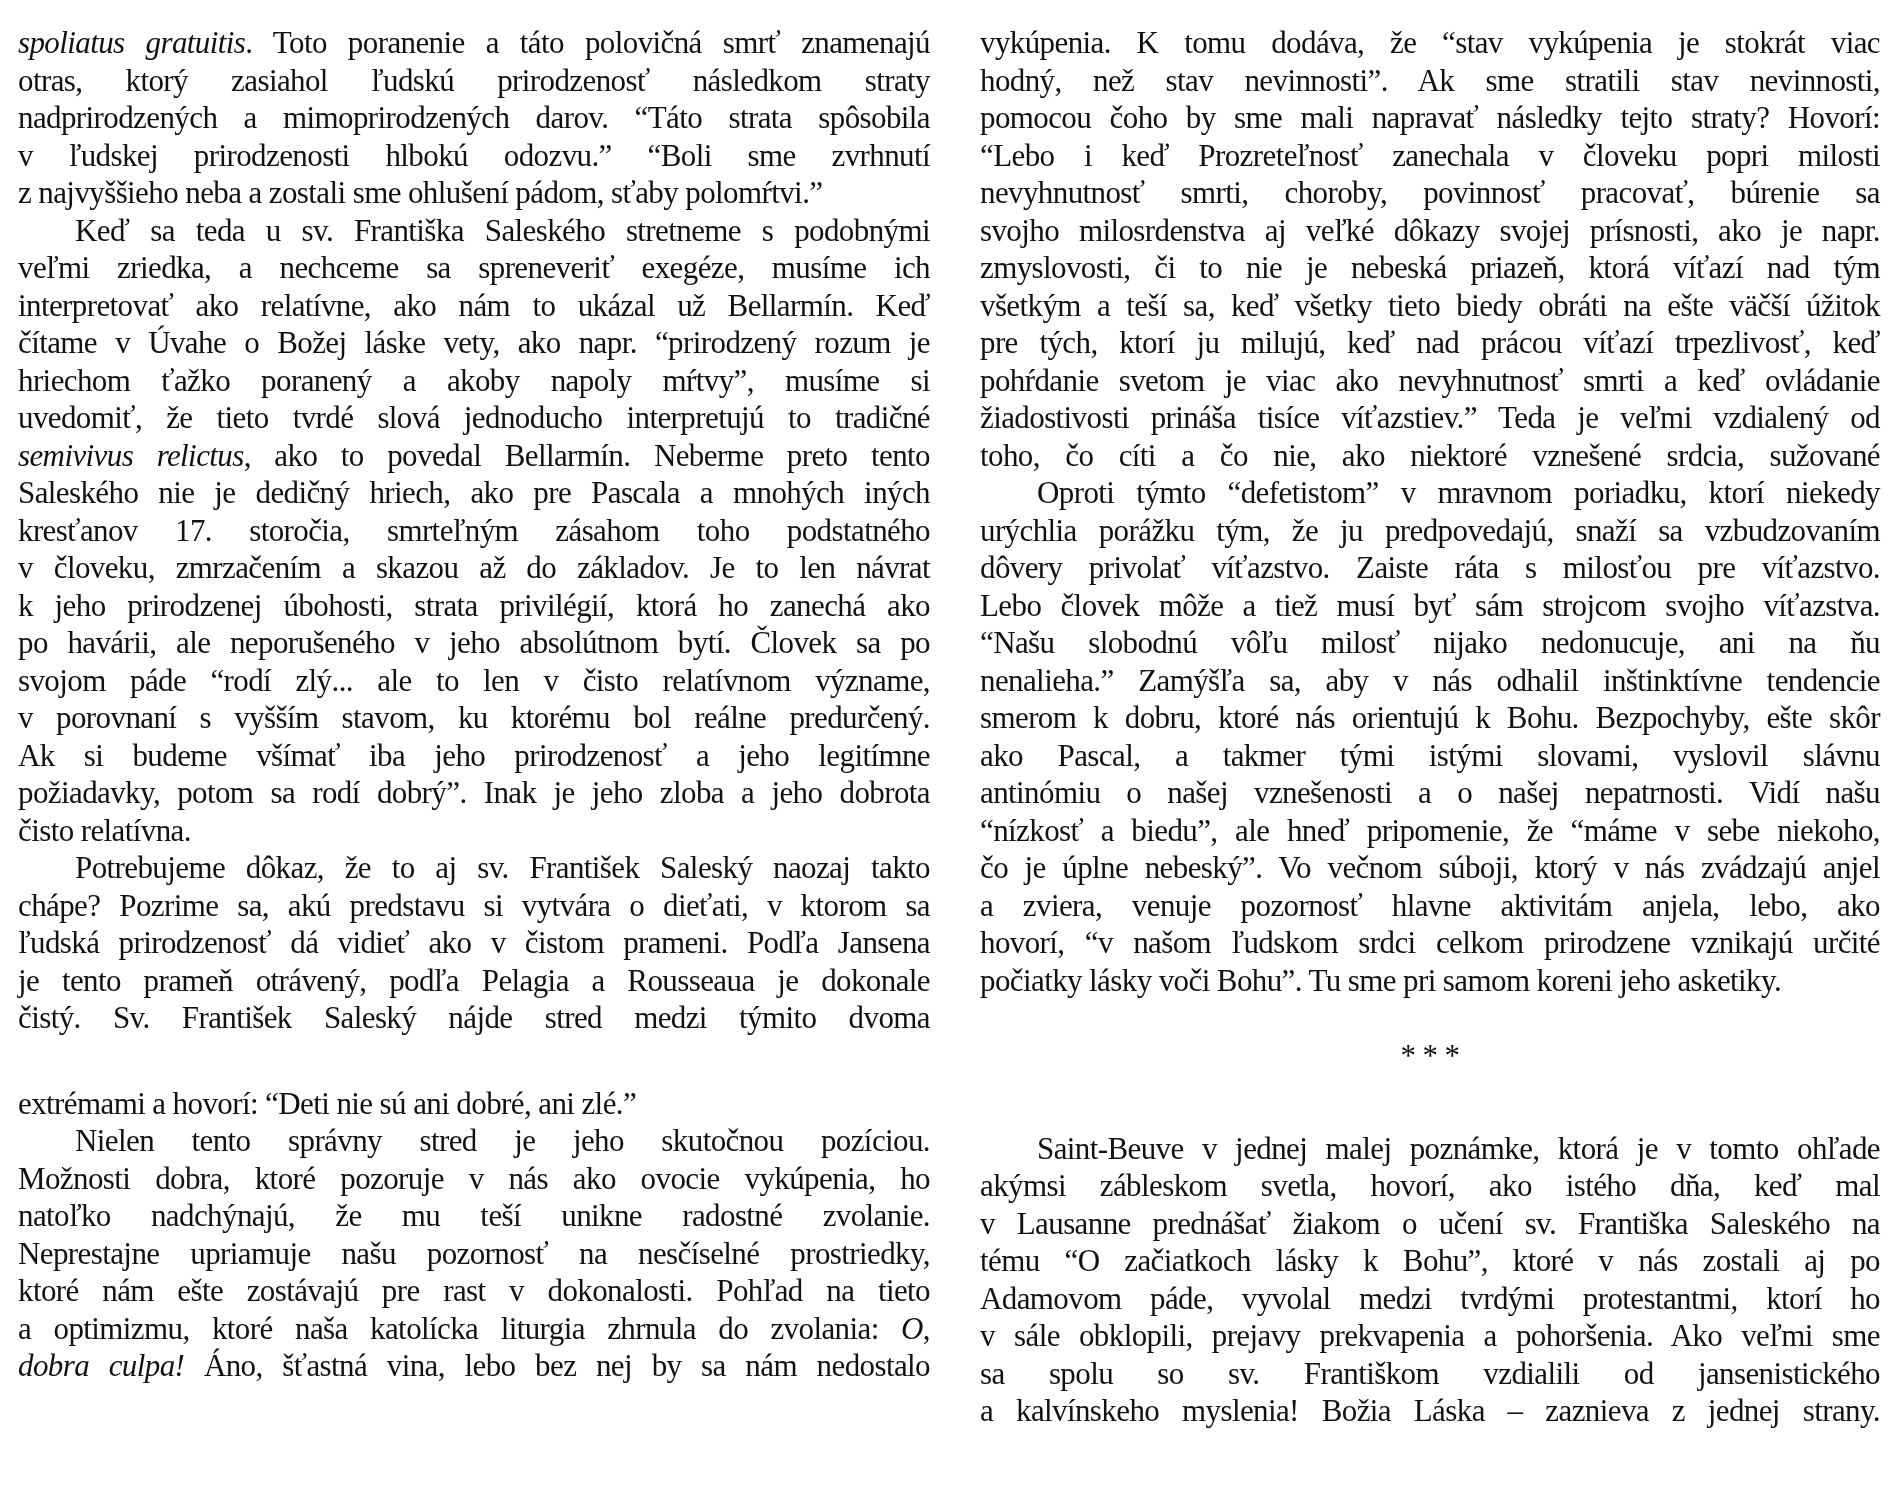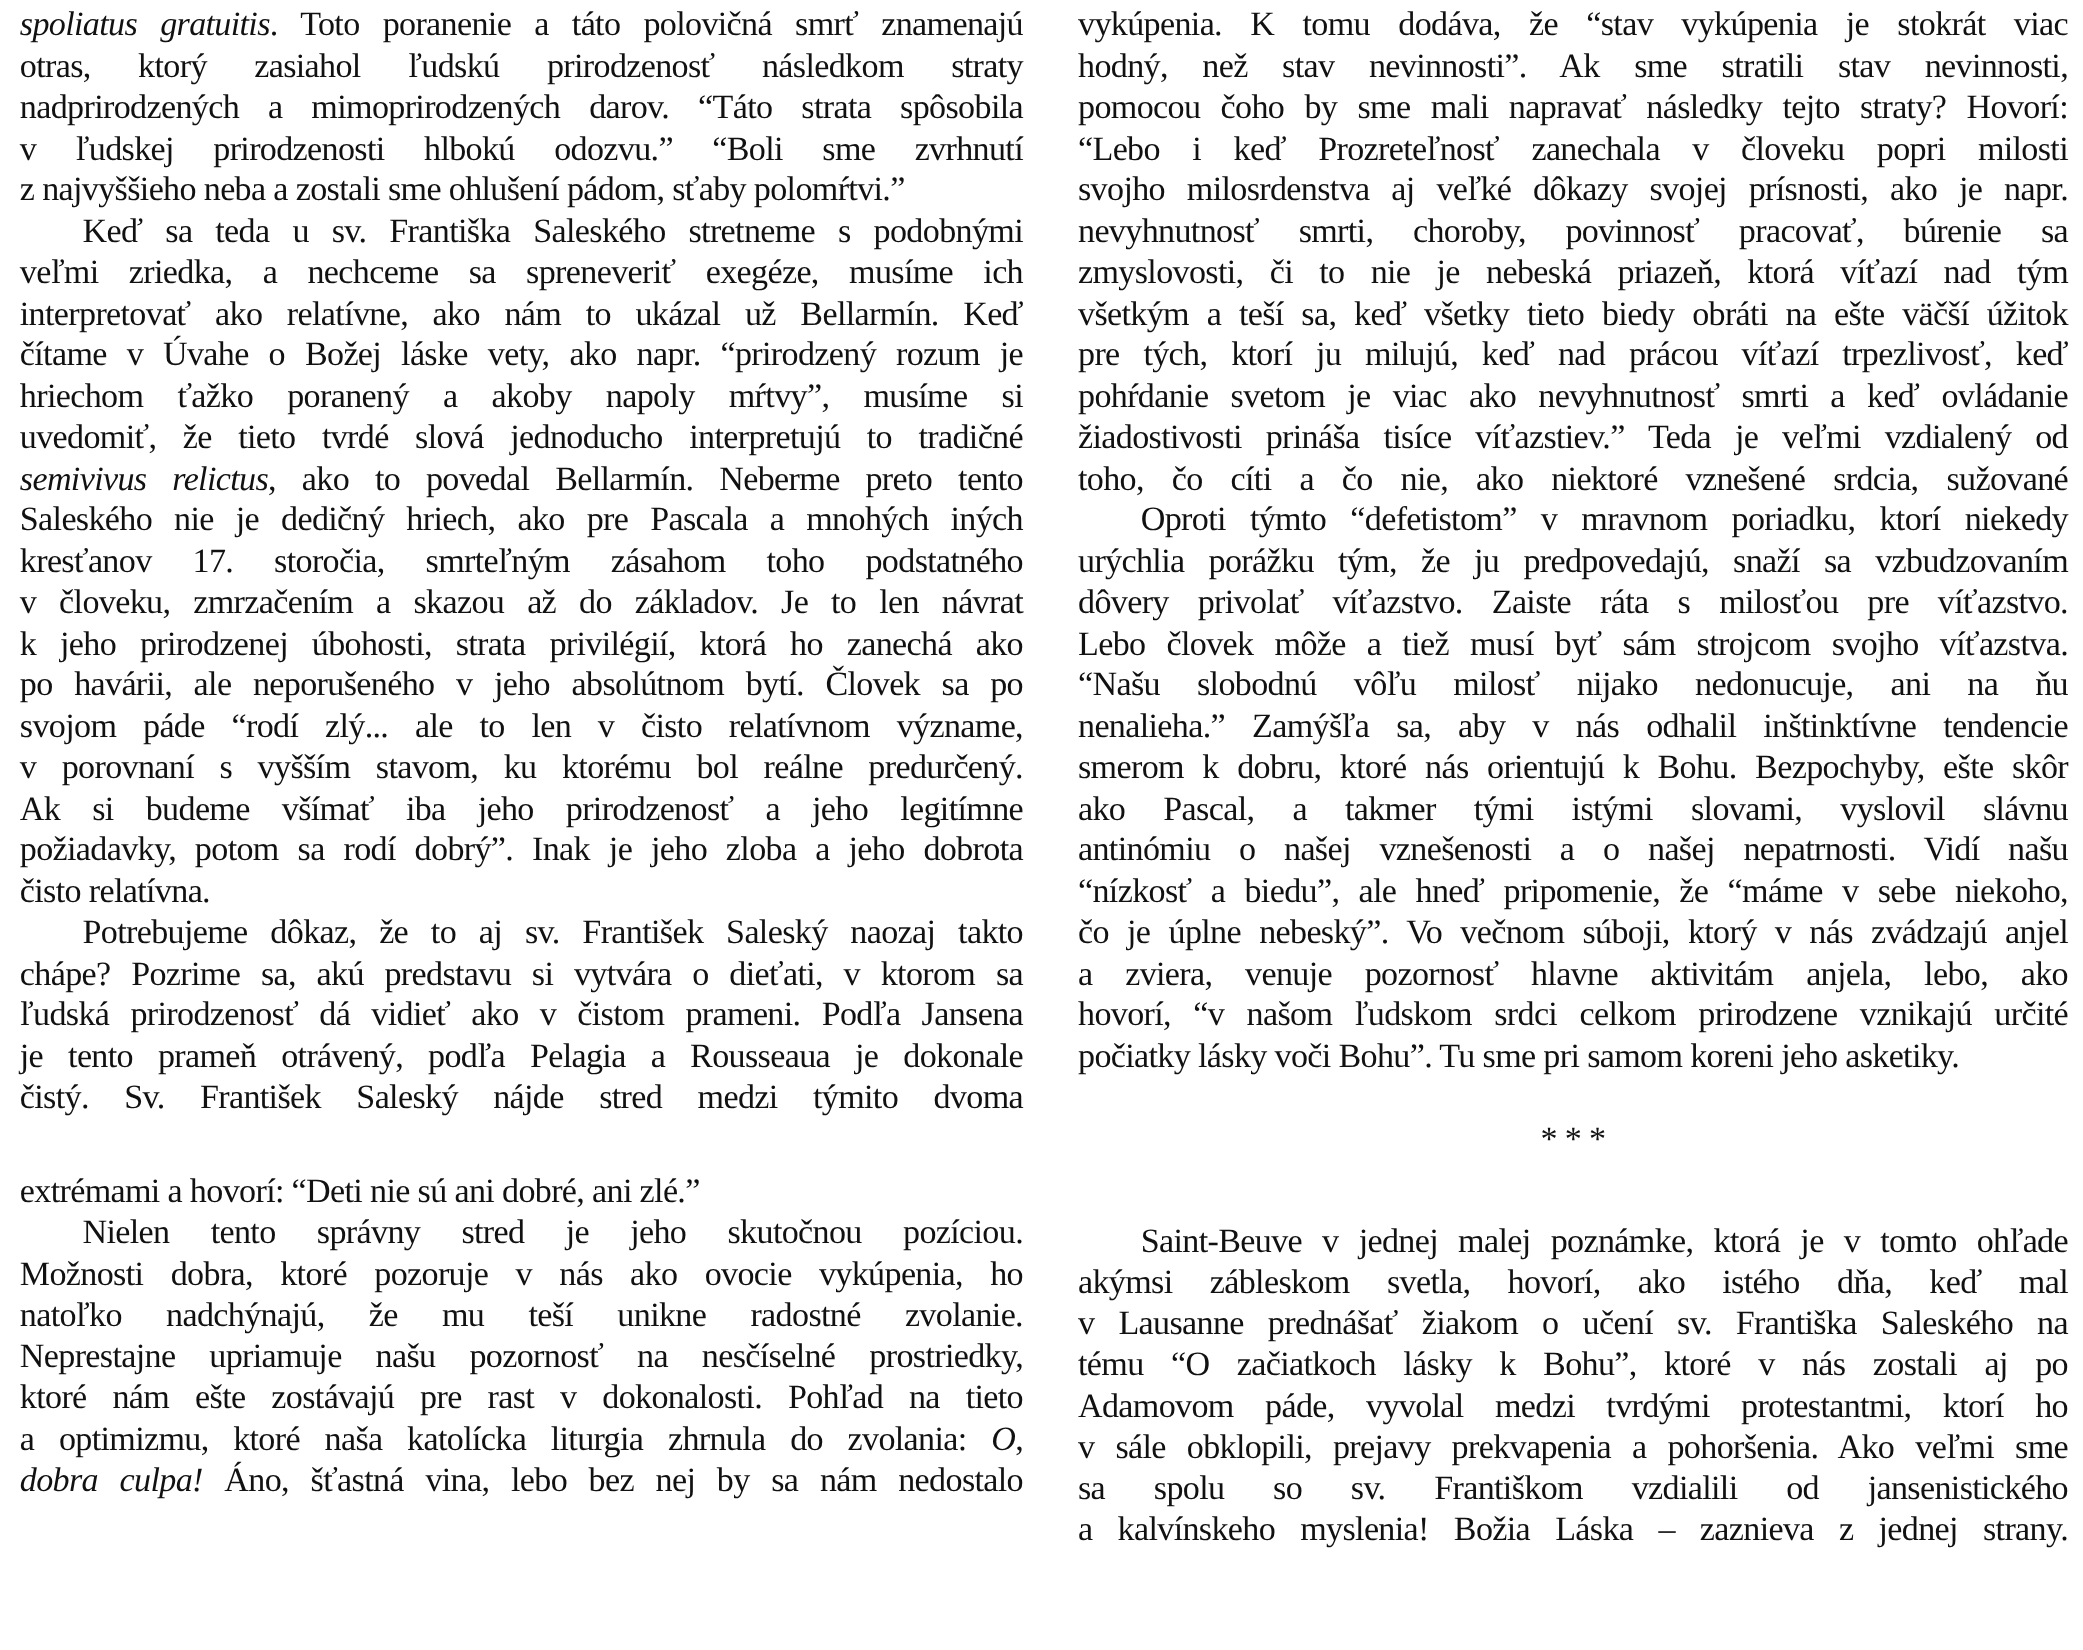--- a/index.html
+++ b/index.html
@@ -1,18 +1,18 @@
 <!DOCTYPE html>
 <html><head>
 <meta charset="utf-8">
 <style>
   html, body { margin:0; padding:0; background:#ffffff; }
   body { width:1894px; height:1500px; overflow:hidden; position:relative;
          font-family:"Liberation Serif", "DejaVu Serif", serif; color:#111; }
-  .col { position:absolute; top:3px; }
+  .col { position:absolute; top:24px; }
   #col-left { left:18px; width:912px; }
   #col-right { left:980px; width:900px; }
   .line { display:block; height:37.5px; line-height:37.5px; font-size:31px;
           white-space:nowrap; text-align:justify; text-align-last:justify;
           transform-origin:left center; letter-spacing:-0.6px; }
   .line.last { text-align-last:left; }
   .line.indent { padding-left:57px; }
   .line.center { text-align:center; text-align-last:center; }
   .gap { display:block; height:37.5px; }
   .gap-half { display:block; height:18px; }
@@ -66,22 +66,22 @@
       <span class="line" style="display: block;"><span>a optimizmu, ktoré naša katolícka liturgia zhrnula do zvolania: </span><em>O</em><span>,</span></span>
       <span class="line" style="display: block;"><em>dobra culpa!</em><span> Áno, šťastná vina, lebo bez nej by sa nám nedostalo</span></span>
     </div>
   </div>
 <div id="col-right" class="col">
     <div class="para">
       <span class="line" style="display: block;"><span>vykúpenia. K tomu dodáva, že “stav vykúpenia je stokrát viac</span></span>
       <span class="line" style="display: block;"><span>hodný, než stav nevinnosti”. Ak sme stratili stav nevinnosti,</span></span>
       <span class="line" style="display: block;"><span>pomocou čoho by sme mali napravať následky tejto straty? Hovorí:</span></span>
       <span class="line" style="display: block;"><span>“Lebo i keď Prozreteľnosť zanechala v človeku popri milosti</span></span>
+      <span class="line" style="display: block;"><span>nevyhnutnosť smrti, choroby, povinnosť pracovať, búrenie sa</span></span>
       <span class="line" style="display: block;"><span>svojho milosrdenstva aj veľké dôkazy svojej prísnosti, ako je napr.</span></span>
-      <span class="line" style="display: block;"><span>nevyhnutnosť smrti, choroby, povinnosť pracovať, búrenie sa</span></span>
       <span class="line" style="display: block;"><span>zmyslovosti, či to nie je nebeská priazeň, ktorá víťazí nad tým</span></span>
       <span class="line" style="display: block;"><span>všetkým a teší sa, keď všetky tieto biedy obráti na ešte väčší úžitok</span></span>
       <span class="line" style="display: block;"><span>pre tých, ktorí ju milujú, keď nad prácou víťazí trpezlivosť, keď</span></span>
       <span class="line" style="display: block;"><span>pohŕdanie svetom je viac ako nevyhnutnosť smrti a keď ovládanie</span></span>
       <span class="line" style="display: block;"><span>žiadostivosti prináša tisíce víťazstiev.” Teda je veľmi vzdialený od</span></span>
       <span class="line" style="display: block;"><span>toho, čo cíti a čo nie, ako niektoré vznešené srdcia, sužované</span></span>
     </div>
     <div class="para">
       <span class="line indent" style="display: block;"><span>Oproti týmto “defetistom” v mravnom poriadku, ktorí niekedy</span></span>
       <span class="line" style="display: block;"><span>urýchlia porážku tým, že ju predpovedajú, snaží sa vzbudzovaním</span></span>

